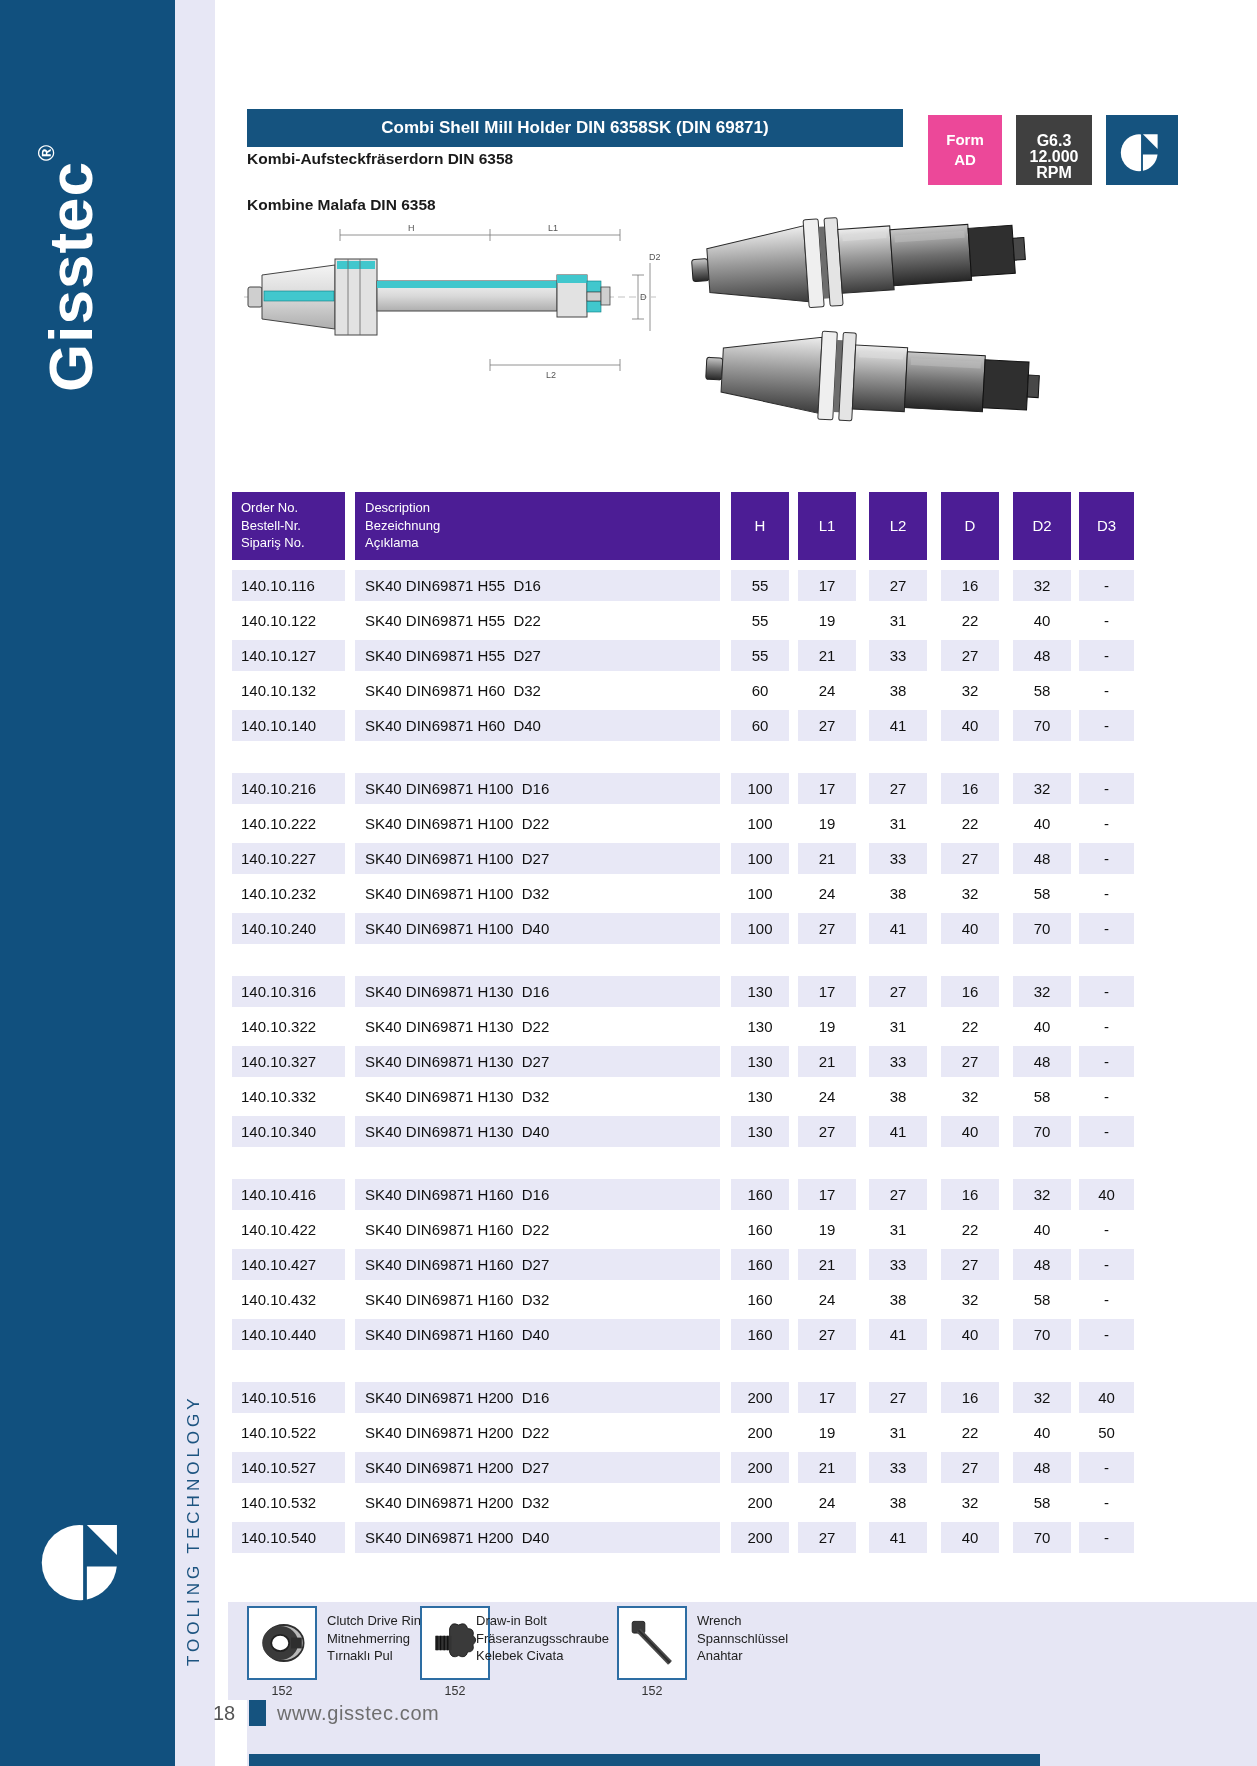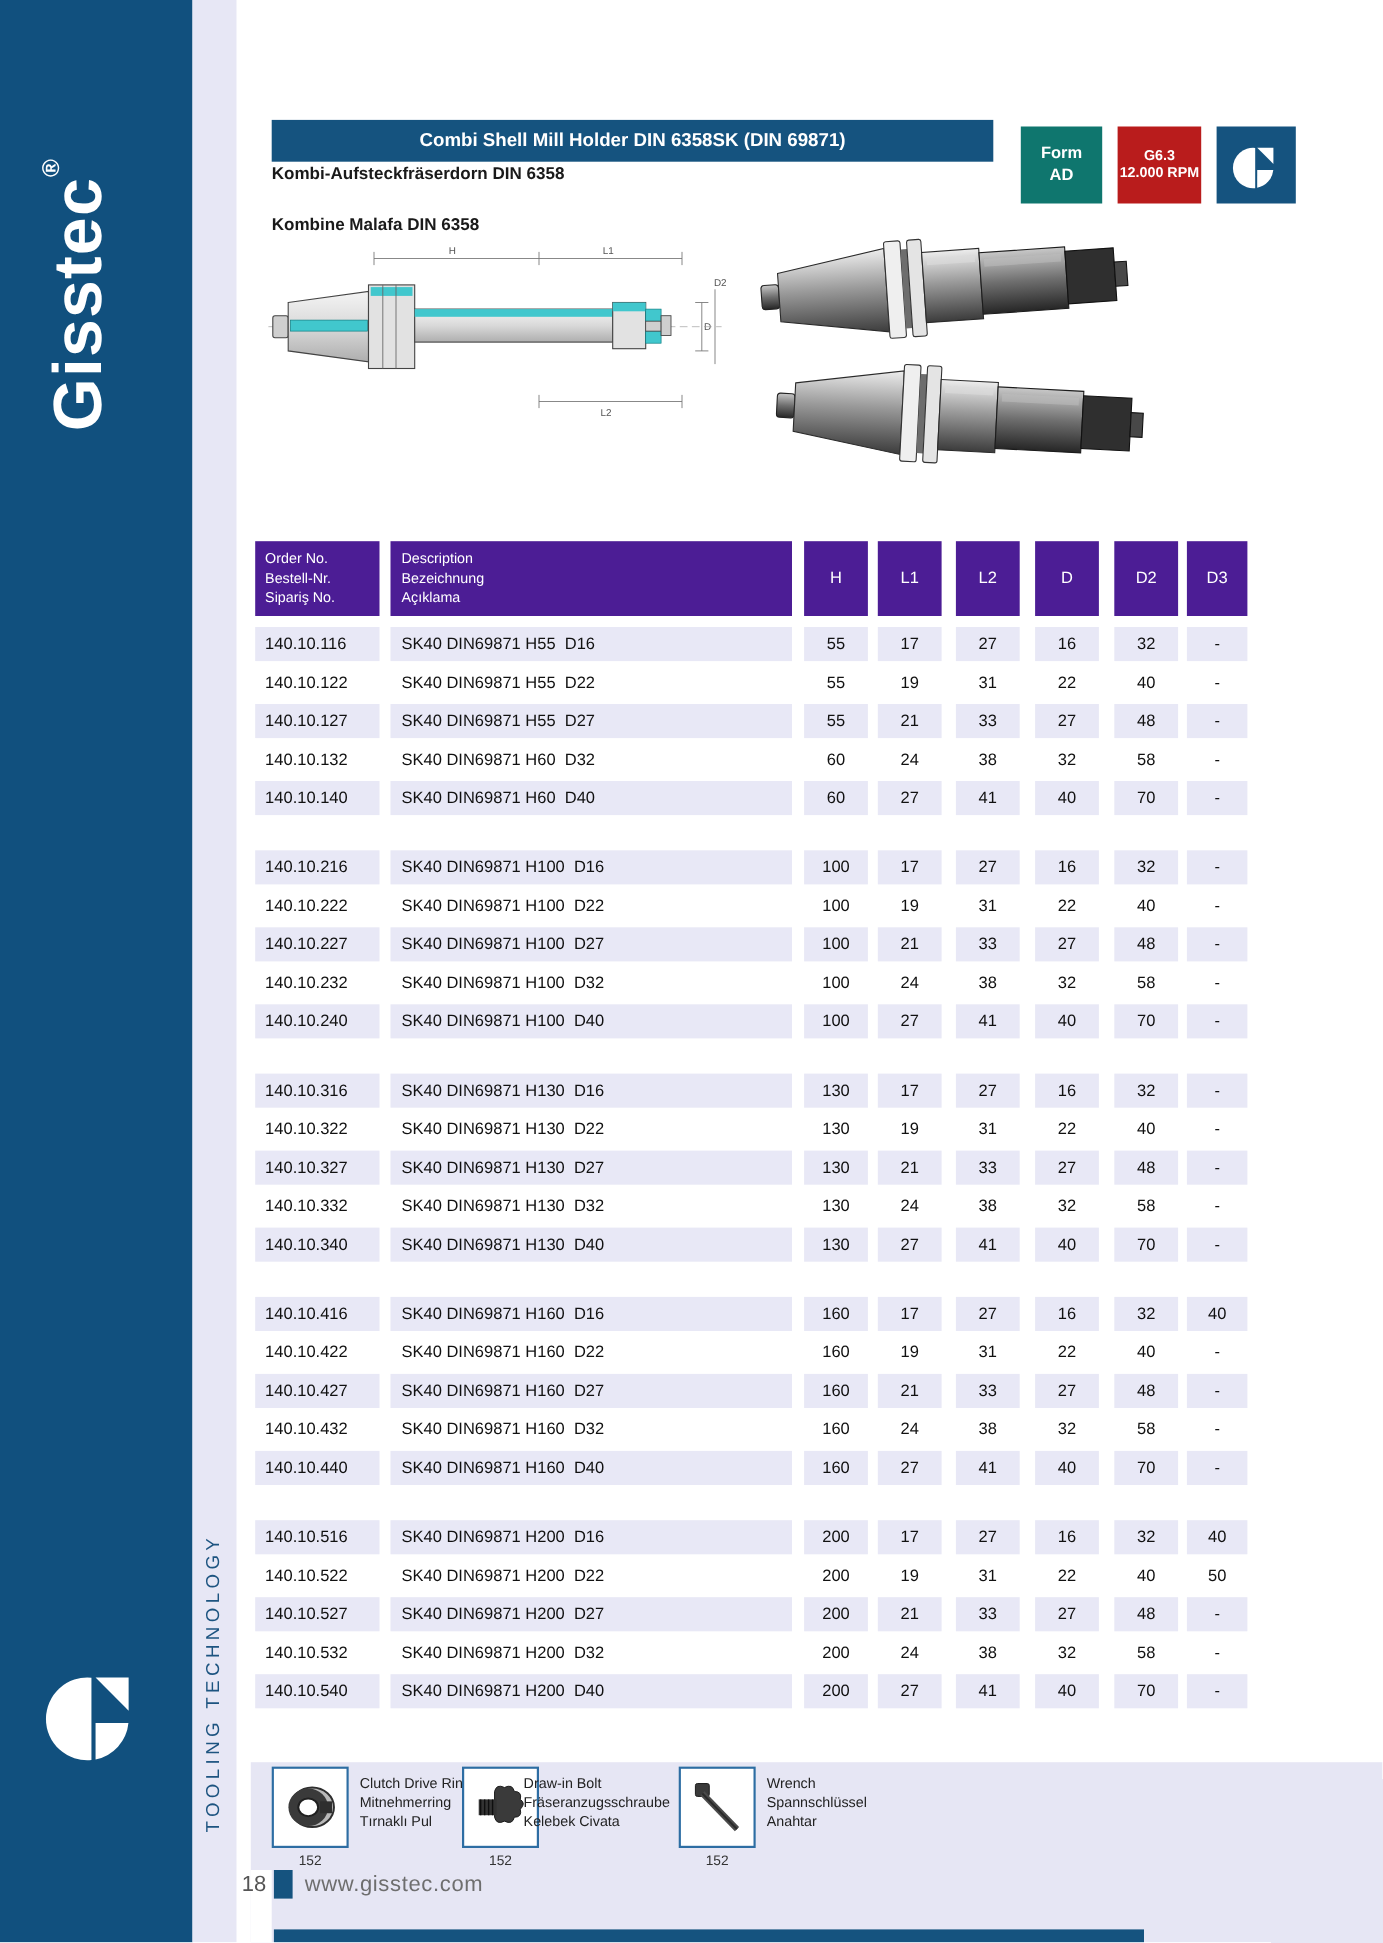--- a/index.html
+++ b/index.html
@@ -17,22 +17,22 @@
            color:#1d5480;font-size:17px;letter-spacing:4px;font-weight:400;}
   .logomark{display:block;}
 
   
   #titlebar{left:247px;top:109px;width:656px;height:38px;background:#15537F;color:#fff;
             display:flex;justify-content:center;align-items:center;padding:0 13px;
             box-sizing:border-box;font-size:17px;font-weight:bold;}
   #sub-de{left:247px;top:150px;font-size:15.5px;font-weight:bold;color:#1a1a1a;}
   #sub-tr{left:247px;top:196px;font-size:15.5px;font-weight:bold;color:#1a1a1a;}
   .badge{top:115px;height:70px;color:#fff;text-align:center;box-sizing:border-box;}
-  #badge-form{left:928px;width:74px;background:#0f766e;font-size:15px;font-weight:bold;padding-top:15px;line-height:20px;}
-  #badge-bal{left:1016px;width:76px;background:#b91c1c;font-size:13px;font-weight:bold;padding-top:18px;line-height:16px;}
+  #badge-form{left:928px;width:74px;background:#ec4899;font-size:15px;font-weight:bold;padding-top:15px;line-height:20px;}
+  #badge-bal{left:1016px;width:76px;background:#404040;font-size:16px;font-weight:bold;padding-top:18px;line-height:16px;}
   #badge-logo{left:1106px;width:72px;background:#15537F;display:flex;align-items:center;justify-content:center;}
 
   
   #tablewrap{left:232px;top:492px;width:905px;}
   .hrow{display:flex;}
   .hbox{background:#4c1d95;color:#fff;box-sizing:border-box;}
   .hcell-order{width:113px;margin-right:10px;padding:7px 0 0 9px;font-size:13px;line-height:17.5px;}
   .hcell-desc{width:365px;margin-right:11px;padding:7px 0 0 10px;font-size:13px;line-height:17.5px;height:68px;}
   .hdim{width:58px;text-align:center;line-height:68px;font-size:15px;}
   #tbody{margin-top:10px;}
@@ -50,21 +50,21 @@
   .c6{width:58px;margin-right:8px;text-align:center;}
   .c7{width:55px;text-align:center;}
 
   
   #accstrip{left:228px;top:1602px;width:1029px;height:164px;background:#E6E6F4;}
   .accbox{top:1606px;width:70px;height:74px;background:#fff;border:2px solid #2d6da3;box-sizing:border-box;
           display:flex;align-items:center;justify-content:center;}
   .acctext{top:1612px;font-size:13px;line-height:17.5px;color:#222;}
   .accref{top:1684px;width:70px;text-align:center;font-size:12.5px;color:#333;}
   #whitestrip{left:228px;top:1700px;width:19px;height:66px;background:#fff;}
-  #pagenum{left:206px;top:1702px;width:36px;text-align:right;font-size:20px;color:#555;font-weight:400;}
+  #pagenum{left:206px;top:1702px;width:36px;text-align:center;font-size:20px;color:#555;font-weight:400;}
   #footsq{left:249px;top:1700px;width:17px;height:26px;background:#15537F;}
   #website{left:277px;top:1702px;font-size:20px;color:#6e6e6e;letter-spacing:0.6px;}
   #bottombar{left:249px;top:1754px;width:791px;height:12px;background:#15537F;}
 </style>
 </head>
 <body>
 
 <div id="page">
 
   <div class="abs" id="sidebar"></div>

